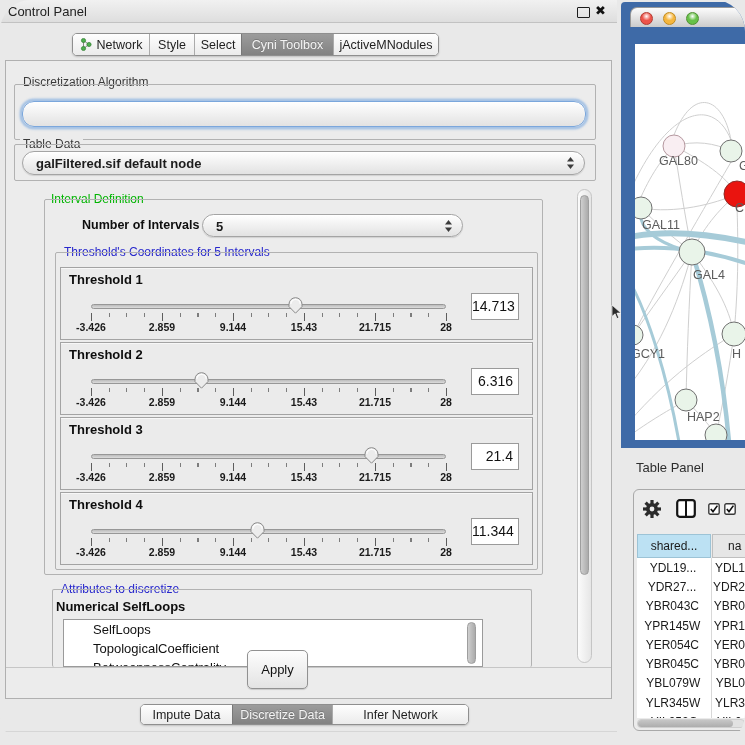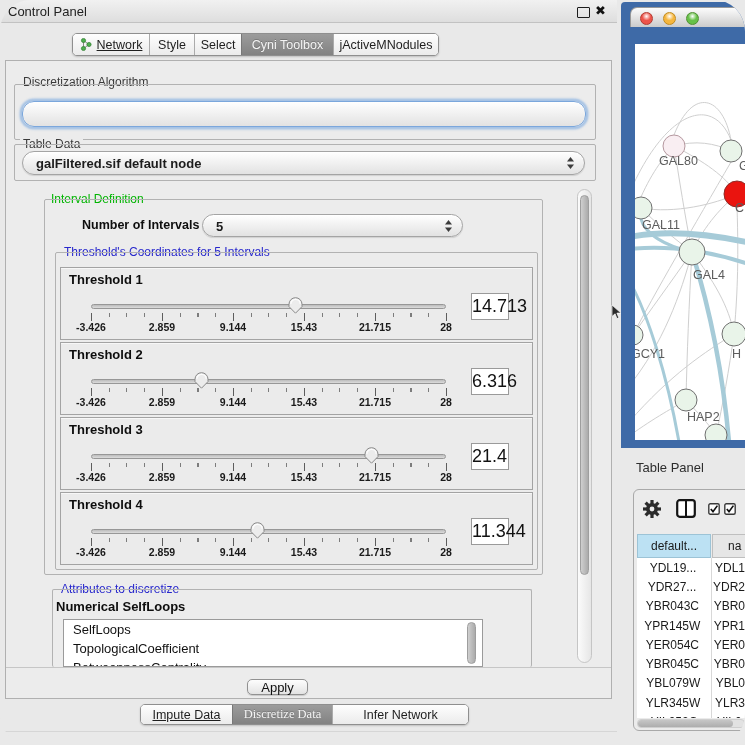--- a/index.html
+++ b/index.html
@@ -14,21 +14,21 @@
   .cp-title { position:absolute; left:8px; top:4px; font-size:13px; color:#222; }
   .float-ic { position:absolute; left:577px; top:7px; width:13px; height:11px;
     border:1.6px solid #1c1c1c; border-radius:1px; }
   .close-ic { position:absolute; left:595px; top:3px; font-size:13px; font-weight:bold; color:#111; }
 
   .tabgroup { position:absolute; display:flex; border:1px solid #8f8f8f; border-radius:5px;
     overflow:hidden; background:#fff; box-shadow:0 1px 2px rgba(0,0,0,.18); }
   .tab { display:flex; align-items:center; justify-content:center; gap:5px;
     font-size:12.5px; color:#1e1e1e; background:linear-gradient(#fefefe,#ebebeb);
     border-left:1px solid #ababab; height:100%; }
-  .tab:first-child { border-left:none;text-decoration:underline; }
+  .tab:first-child { border-left:none; }
   .tab.sel { background:linear-gradient(#9c9c9c,#828282); color:#f4f4f4;
     border-left-color:#787878; text-shadow:0 -1px 0 rgba(0,0,0,.2); }
 
   .cp-content { left:5px; top:60px; width:607px; height:639px;
     background:#ececec; border:1px solid #b0b0b0; }
 
   .groupbox { position:absolute; border:1px solid #b2b2b2; border-radius:2px; }
   .grouplabel { position:absolute; font-size:12px; background:#ececec;
     padding:0 3px; line-height:14px; white-space:nowrap; }
   .g-dark  { color:#3a3a3a; }
@@ -55,22 +55,22 @@
   .thrlabel { position:absolute; left:8px; top:4px; font-weight:bold; font-size:13px; color:#0e0e0e; }
   .track { position:absolute; left:30px; top:36px; width:355px; height:5px; border-radius:3px;
     background:linear-gradient(#bcbcbc,#dcdcdc); border:1px solid #979797; }
   .handle { position:absolute; top:29px; width:15px; height:17px; }
   .tminor { position:absolute; left:30px; top:45px; width:356px; height:4px;
     background:repeating-linear-gradient(to right,#7c7c7c 0,#7c7c7c 1px,transparent 1px,transparent 17.75px); }
   .tmajor { position:absolute; left:30px; top:45px; width:356px; height:8px;
     background:repeating-linear-gradient(to right,#5d5d5d 0,#5d5d5d 1px,transparent 1px,transparent 71px); }
   .ticklabel { position:absolute; top:53px; transform:translateX(-50%);
     font-size:10.5px; font-weight:bold; color:#1a1a1a; white-space:nowrap; }
-  .thrfield { position:absolute; left:410px; top:25px; width:38px; height:27px; background:#fff;
-    border:1px solid #9a9a9a; font-size:18px; color:#111; text-align:right;
+  .thrfield { position:absolute; left:410px; top:25px; width:48px; height:27px; background:#fff;
+    border:1px solid #9a9a9a; font-size:14px; color:#111; text-align:right;
     line-height:25px; padding-right:5px; }
 
   
   .vtrack { position:absolute; border:1px solid #c5c5c5; border-radius:8px;
     background:linear-gradient(to right,#fbfbfb,#e6e6e6); }
   .vthumb { position:absolute; border-radius:5px; border:1px solid #9e9e9e;
     background:linear-gradient(to right,#cfcfcf,#ababab); }
 
   .listbox { position:absolute; background:#fff; border:1px solid #9a9a9a; overflow:hidden; }
   .listitem { font-size:13px; color:#111; line-height:19px; padding-left:9px; white-space:nowrap; }
@@ -242,35 +242,35 @@
           <path d="M1,7.2 A6.5,6.5 0 0 1 14,7.2 L14,9.6 L7.5,16.2 L1,9.6 Z" fill="#ececec" stroke="#898989" stroke-width="1"></path>
           <path d="M2.8,7 A4.7,4.7 0 0 1 12.2,7" fill="none" stroke="#ffffff" stroke-width="1.3" opacity="0.85"></path>
         </svg>
         <div class="thrfield">11.344</div>
       </div>
     </div>
 
   <span class="grouplabel g-blue" style="left:58px; top:582px;">Attributes to discretize</span>
   <div class="groupbox" style="left:52px; top:589px; width:480px; height:78px; border-bottom:none;"></div>
   <span class="abs" style="left:56px; top:599px; font-size:13px; font-weight:bold; color:#0e0e0e;">Numerical SelfLoops</span>
-  <div id="attrList" class="listbox" style="left:63px; top:619px; width:420px; height:48px;">
+  <div id="attrList" class="listbox" style="left:63px; top:619px; width:420px; height:48px;padding-left:20px;">
       <div class="listitem">SelfLoops</div>
       <div class="listitem">TopologicalCoefficient</div>
       <div class="listitem">BetweennessCentrality</div>
     </div>
   <div class="vthumb" style="left:467px; top:622px; width:9px; height:42px;"></div>
 
   <div class="abs" style="left:6px; top:667px; width:605px; height:1px; background:#c6c6c6;"></div>
-  <div class="btn" style="left:247px; top:679px; width:61px; height:16px;">Apply</div>
+  <div class="btn" style="left:247px; top:650px; width:61px; height:39px;">Apply</div>
 
   <div id="bottomTabs" class="tabgroup" style="left:140px; top:704px; height:21px;">
       <div class="tab" style="width: 91px;">
         <span>Impute Data</span>
       </div>
-      <div class="tab sel" style="width: 100px; font-family: Liberation Serif, serif;">
+      <div class="tab sel" style="width: 100px;">
         <span>Discretize Data</span>
       </div>
       <div class="tab" style="width: 136px;">
         <span>Infer Network</span>
       </div>
     </div>
   <div class="abs" style="left:0; top:731px; width:617px; height:1px; background:#d6d6d6;"></div>
 
   <svg class="abs" style="left:611px; top:305px;" width="11" height="15" viewBox="0 0 11 15">
     <path d="M1,0 L1,11.5 L4.1,8.8 L5.9,13.6 L7.8,12.8 L5.9,8.1 L10,8.1 Z" fill="#2b2b2b" stroke="#fff" stroke-width="0.7"></path>
@@ -347,21 +347,21 @@
   </svg>
   <svg class="abs" style="left:708px; top:503px;" width="12" height="12" viewBox="0 0 12 12">
     <rect x="0.8" y="0.8" width="10.4" height="10.4" rx="1.5" fill="#fdfdfd" stroke="#3a3a3a" stroke-width="1.4"></rect>
     <polyline points="2.8,6 5,8.6 9.4,2.6" fill="none" stroke="#101010" stroke-width="1.6"></polyline>
   </svg>
   <svg class="abs" style="left:724px; top:503px;" width="12" height="12" viewBox="0 0 12 12">
     <rect x="0.8" y="0.8" width="10.4" height="10.4" rx="1.5" fill="#fdfdfd" stroke="#3a3a3a" stroke-width="1.4"></rect>
     <polyline points="2.8,6 5,8.6 9.4,2.6" fill="none" stroke="#101010" stroke-width="1.6"></polyline>
   </svg>
 
-  <div class="th-cell" style="left:637px; width:74px; background:#bce1f3; border:1px solid #9cc3d6; justify-content:center;">default...</div>
+  <div class="th-cell" style="left:637px; width:74px; background:#bce1f3; border:1px solid #9cc3d6; justify-content:center;">shared...</div>
   <div class="th-cell" style="left:712px; width:41px; background:#e6e6e6; border:1px solid #bfbfbf; padding-left:15px;">na</div>
 
   <div id="tableRows" class="abs" style="left:637px; top:558px; width:108px; height:160px; overflow:hidden; background:#fff;">
       <div class="trow">
         <div class="tc1">YDL19...</div>
         <div class="tc2">YDL1</div>
       </div>
       <div class="trow">
         <div class="tc1">YDR27...</div>
         <div class="tc2">YDR2</div>

